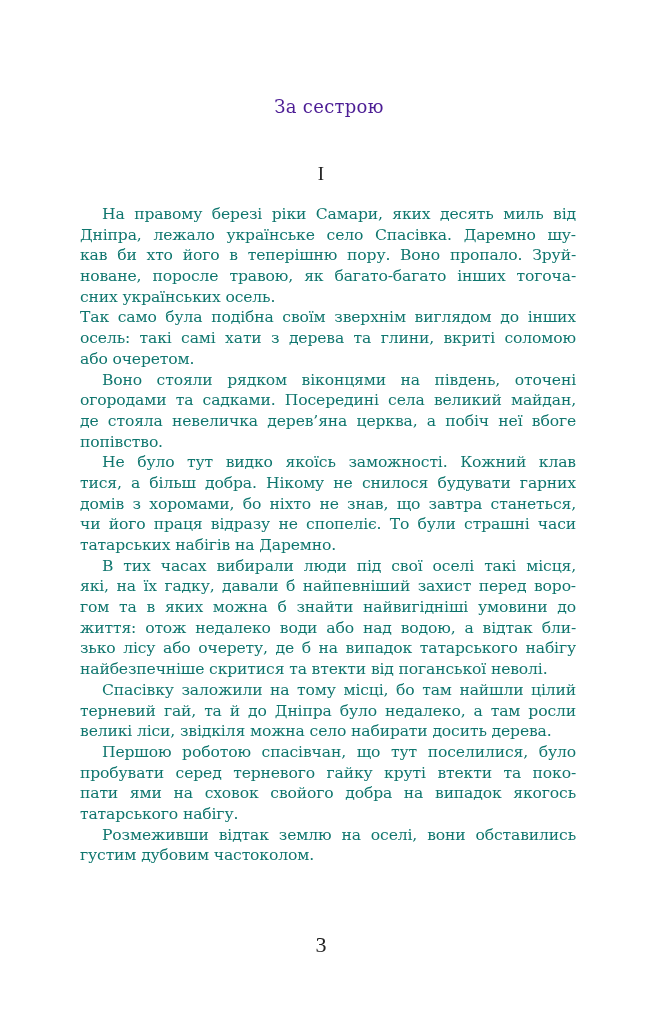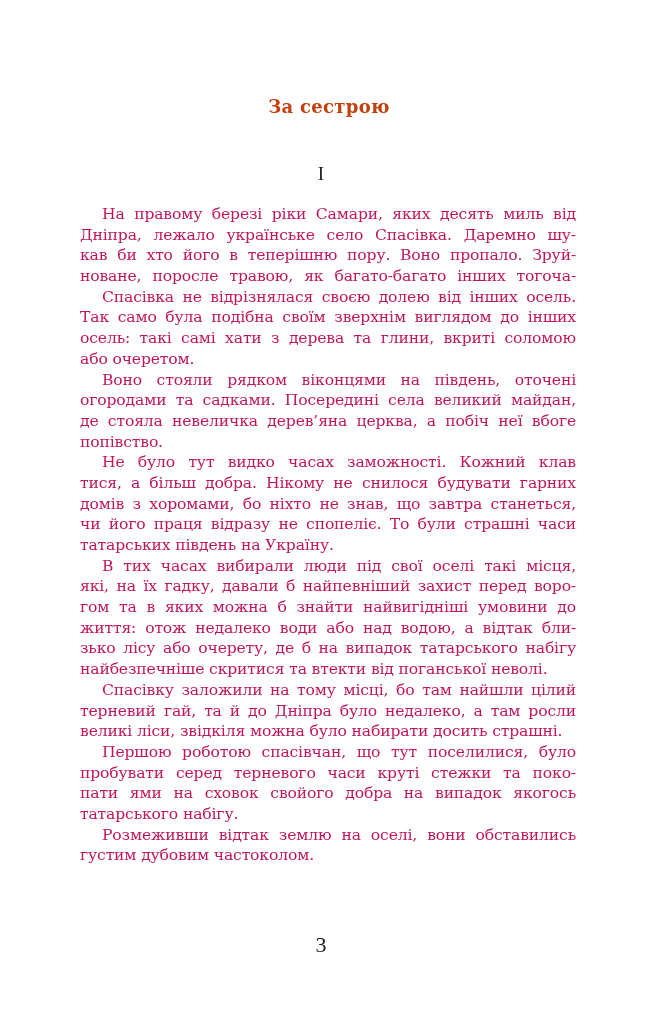--- a/index.html
+++ b/index.html
@@ -15,24 +15,24 @@
       color: #1a1a1a;
       font-family: "DejaVu Serif", "Liberation Serif", serif;
     }
     .page-title {
       position: absolute;
       top: 84px;
       left: 0;
       width: 658px;
       text-align: center;
       font-family: "DejaVu Serif", serif;
-      font-weight: bold;
+      font-weight: normal;
       font-size: 18px;
       letter-spacing: 0.3px;
-      color: #c2410c;
+      color: #4c1d95;
     }
     .chapter-number {
       position: absolute;
       top: 163px;
       left: 0;
       width: 642px;
       text-align: center;
       font-family: "Liberation Serif", serif;
       font-size: 19px;
       color: #222;
@@ -45,21 +45,21 @@
     }
     .line {
       height: 20.7px;
       line-height: 20.7px;
       font-family: "DejaVu Serif", serif;
       font-size: 15.6px;
       white-space: nowrap;
       text-align: justify;
       text-align-last: justify;
       letter-spacing: -0.15px;
-      color: #be185d;
+      color: #0f766e;
     }
     .line.indent {
       padding-left: 22px;
     }
     .line.last {
       text-align-last: left;
     }
     .page-number {
       position: absolute;
       top: 932px;
@@ -77,62 +77,62 @@
 <h1 class="page-title">За сестрою</h1>
 <div class="chapter-number">I</div>
 
 <div class="body-text">
 
   <div>
     <div class="line indent">На правому березі ріки Самари, яких десять миль від</div>
     <div class="line">Дніпра, лежало українське село Спасівка. Даремно шу-</div>
     <div class="line">кав би хто його в теперішню пору. Воно пропало. Зруй-</div>
     <div class="line">новане, поросле травою, як багато-багато інших тогоча-</div>
+    <div class="line last">сних українських осель.</div>
   </div>
 
   <div>
-    <div class="line indent">Спасівка не відрізнялася своєю долею від інших осель.</div>
     <div class="line">Так само була подібна своїм зверхнім виглядом до інших</div>
     <div class="line">осель: такі самі хати з дерева та глини, вкриті соломою</div>
     <div class="line last">або очеретом.</div>
   </div>
 
   <div>
     <div class="line indent">Воно стояли рядком віконцями на південь, оточені</div>
     <div class="line">огородами та садками. Посередині села великий майдан,</div>
     <div class="line">де стояла невеличка дерев’яна церква, а побіч неї вбоге</div>
     <div class="line last">попівство.</div>
   </div>
 
   <div>
-    <div class="line indent">Не було тут видко часах заможності. Кожний клав</div>
+    <div class="line indent">Не було тут видко якоїсь заможності. Кожний клав</div>
     <div class="line">тися, а більш добра. Нікому не снилося будувати гарних</div>
     <div class="line">домів з хоромами, бо ніхто не знав, що завтра станеться,</div>
     <div class="line">чи його праця відразу не спопеліє. То були страшні часи</div>
-    <div class="line last">татарських південь на Україну.</div>
+    <div class="line last">татарських набігів на Даремно.</div>
   </div>
 
   <div>
     <div class="line indent">В тих часах вибирали люди під свої оселі такі місця,</div>
     <div class="line">які, на їх гадку, давали б найпевніший захист перед воро-</div>
     <div class="line">гом та в яких можна б знайти найвигідніші умовини до</div>
     <div class="line">життя: отож недалеко води або над водою, а відтак бли-</div>
     <div class="line">зько лісу або очерету, де б на випадок татарського набігу</div>
     <div class="line last">найбезпечніше скритися та втекти від поганської неволі.</div>
   </div>
 
   <div>
     <div class="line indent">Спасівку заложили на тому місці, бо там найшли цілий</div>
     <div class="line">терневий гай, та й до Дніпра було недалеко, а там росли</div>
-    <div class="line last">великі ліси, звідкіля можна було набирати досить страшні.</div>
+    <div class="line last">великі ліси, звідкіля можна село набирати досить дерева.</div>
   </div>
 
   <div>
     <div class="line indent">Першою роботою спасівчан, що тут поселилися, було</div>
-    <div class="line">пробувати серед терневого часи круті стежки та поко-</div>
+    <div class="line">пробувати серед терневого гайку круті втекти та поко-</div>
     <div class="line">пати ями на сховок свойого добра на випадок якогось</div>
     <div class="line last">татарського набігу.</div>
   </div>
 
   <div>
     <div class="line indent">Розмеживши відтак землю на оселі, вони обставились</div>
     <div class="line last">густим дубовим частоколом.</div>
   </div>
 </div>
 

